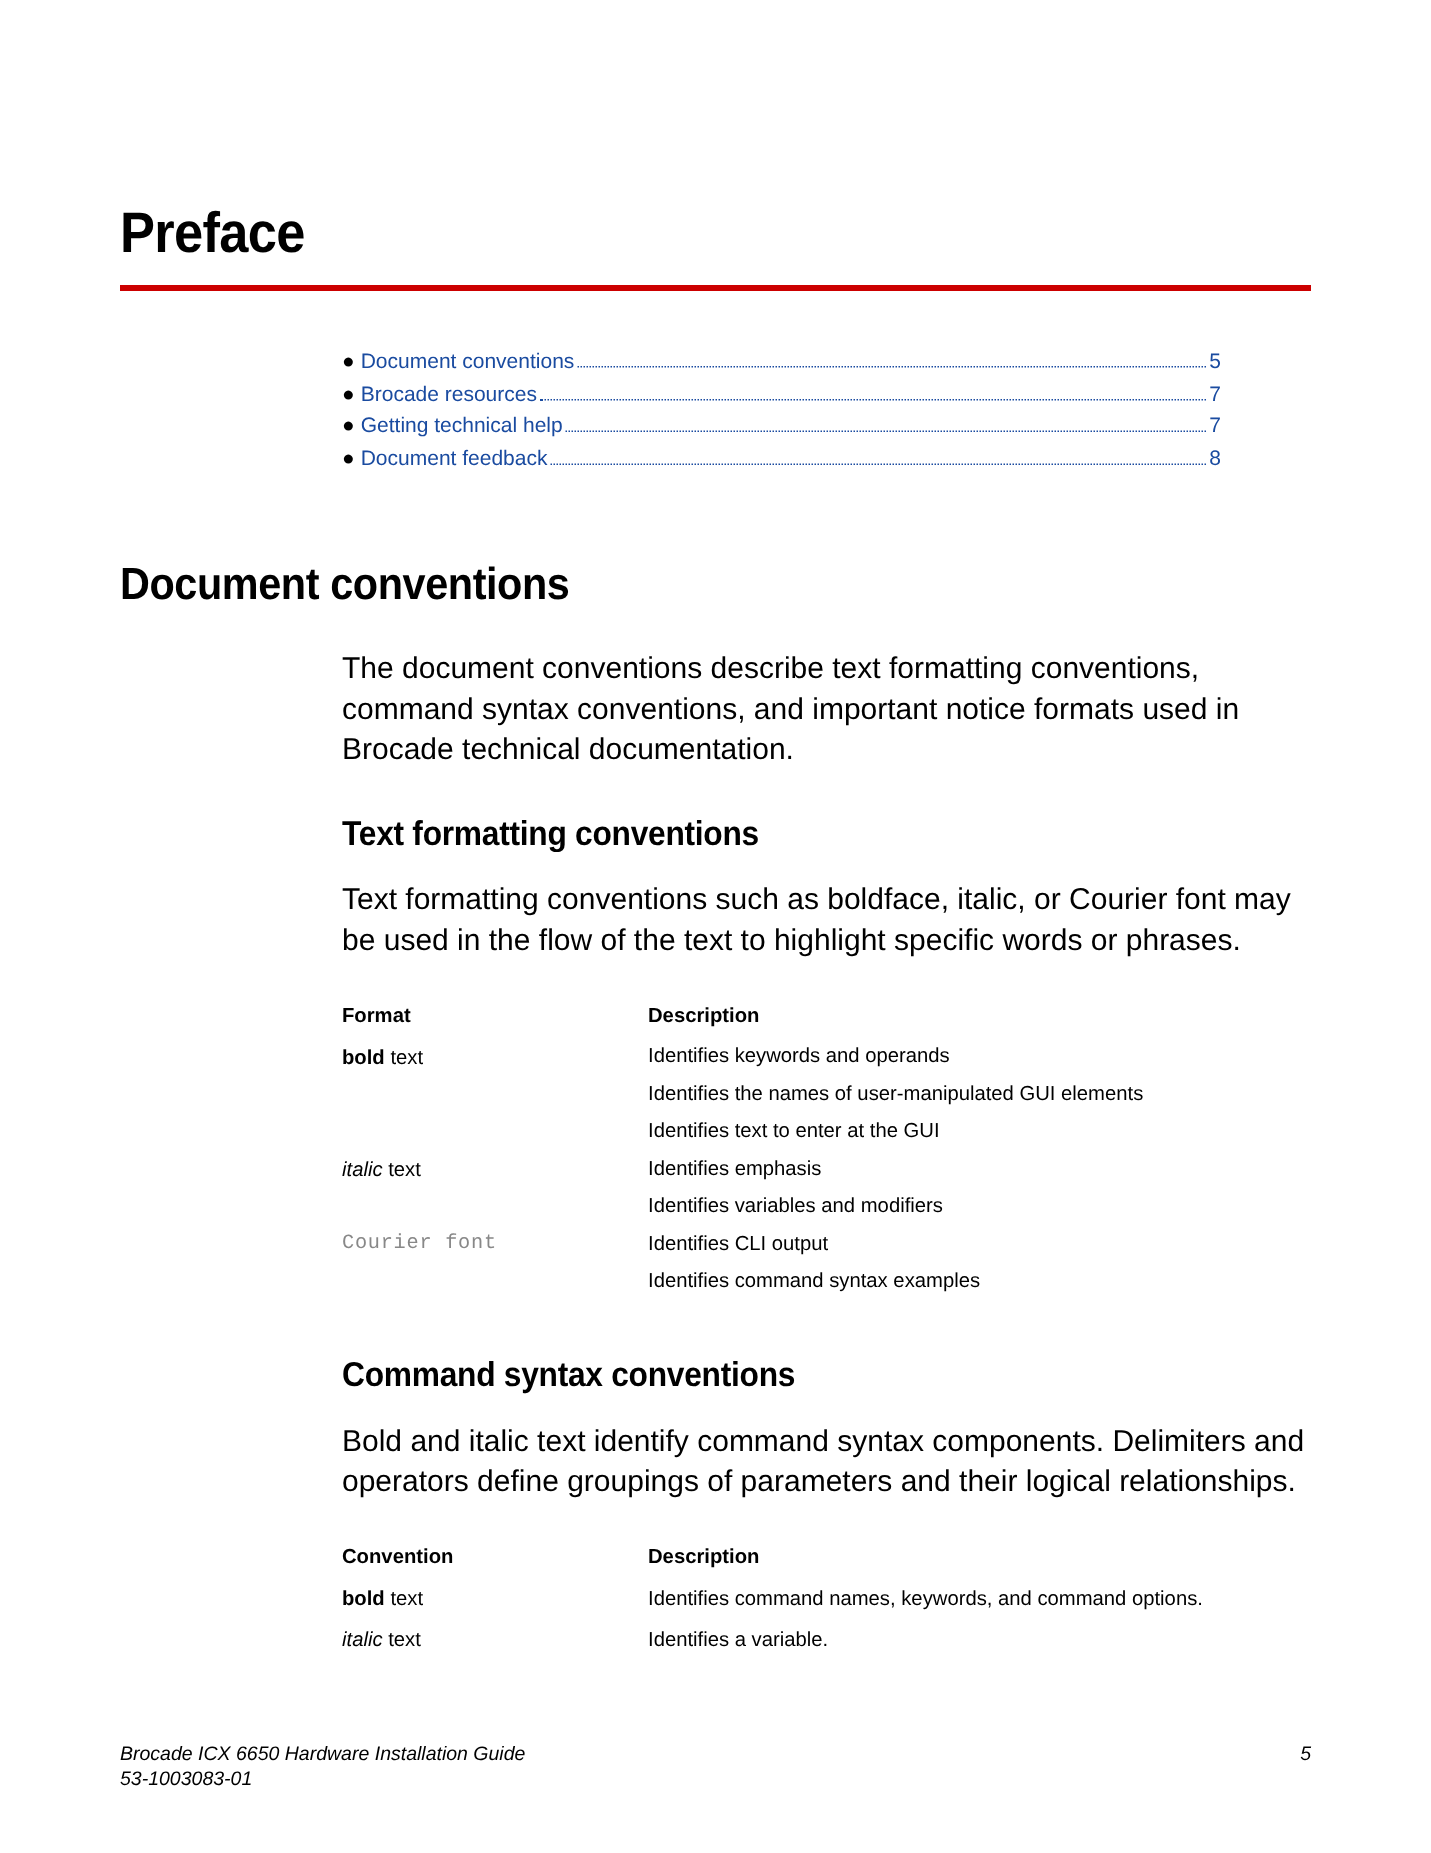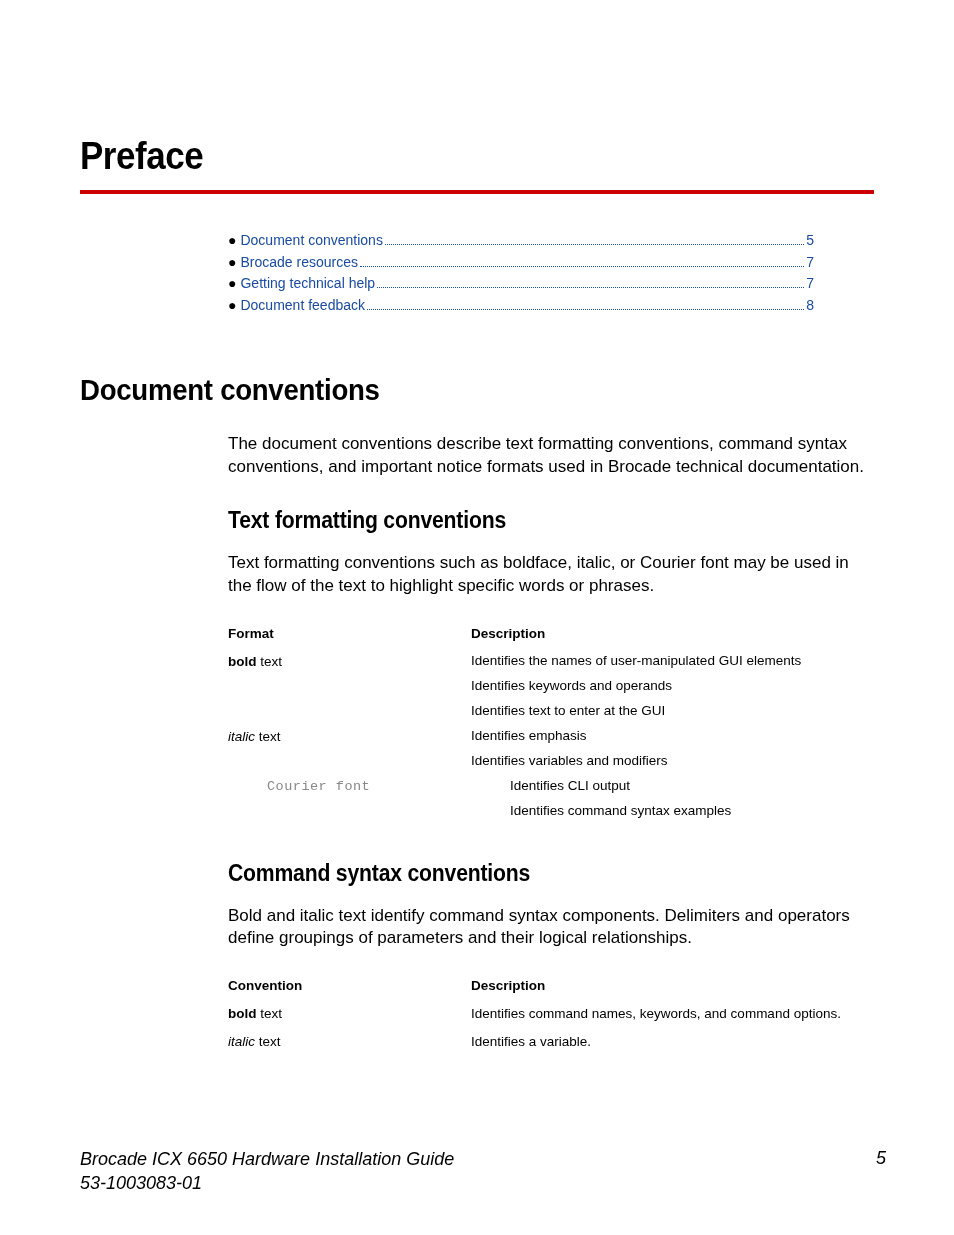--- a/index.html
+++ b/index.html
@@ -50,56 +50,56 @@
     font-family: "Arial Narrow", Arial, sans-serif;
     font-weight: bold;
     font-size: 30px;
     letter-spacing: -0.3px;
     margin-bottom: 26px;
     transform: scaleX(0.92);
     transform-origin: left;
   }
   .body-text {
     margin-left: 148px;
-    font-size: 17px;
+    font-size: 20px;
     line-height: 1.35;
     margin-bottom: 28px;
   }
   .h2 {
     margin-left: 148px;
     font-family: "Arial Narrow", Arial, sans-serif;
     font-weight: bold;
     font-size: 23px;
     letter-spacing: -0.2px;
     margin-bottom: 18px;
     transform: scaleX(0.92);
     transform-origin: left;
   }
   .table {
     margin-left: 148px;
     font-size: 13.5px;
     margin-bottom: 32px;
   }
-  .table-row { display: flex; gap: 39px; }
+  .table-row { display: flex; }
   .table-col1 { width: 204px; flex-shrink: 0; }
   .table-col2 { flex: 1; }
   .table-head { font-weight: bold; padding-bottom: 12px; }
   .table-cell { padding-bottom: 10px; line-height: 1.3; }
   .multi-line div { padding-bottom: 10px; }
   .bold { font-weight: bold; }
   .italic { font-style: italic; }
-  .courier { font-family: "Courier New", Courier, monospace; color: #888; letter-spacing: 0.5px; margin-left: 39px; }
+  .courier { font-family: "Courier New", Courier, monospace; color: #888; letter-spacing: 0.5px; }
   .footer {
     position: absolute;
     bottom: 40px;
     left: 80px;
-    right: 68px;
+    right: 80px;
     display: flex;
     justify-content: space-between;
-    font-size: 18px;
+    font-size: 13px;
     font-style: italic;
   }
   .footer-left { line-height: 1.3; }
 </style>
 </head>
 <body>
 
 <div class="title">Preface</div>
 <div class="red-rule"></div>
 
@@ -137,22 +137,22 @@
 <div class="body-text">Text formatting conventions such as boldface, italic, or Courier font may be used in the flow of the text to highlight specific words or phrases.</div>
 
 <div class="table">
   <div class="table-row">
     <div class="table-col1 table-head">Format</div>
     <div class="table-col2 table-head">Description</div>
   </div>
   <div class="table-row">
     <div class="table-col1 table-cell"><span class="bold">bold</span><span> text</span></div>
     <div class="table-col2 multi-line">
+      <div>Identifies keywords and operands</div>
       <div>Identifies the names of user-manipulated GUI elements</div>
-      <div>Identifies keywords and operands</div>
       <div>Identifies text to enter at the GUI</div>
     </div>
   </div>
   <div class="table-row">
     <div class="table-col1 table-cell"><span class="italic">italic</span><span> text</span></div>
     <div class="table-col2 multi-line">
       <div>Identifies emphasis</div>
       <div>Identifies variables and modifiers</div>
     </div>
   </div>

